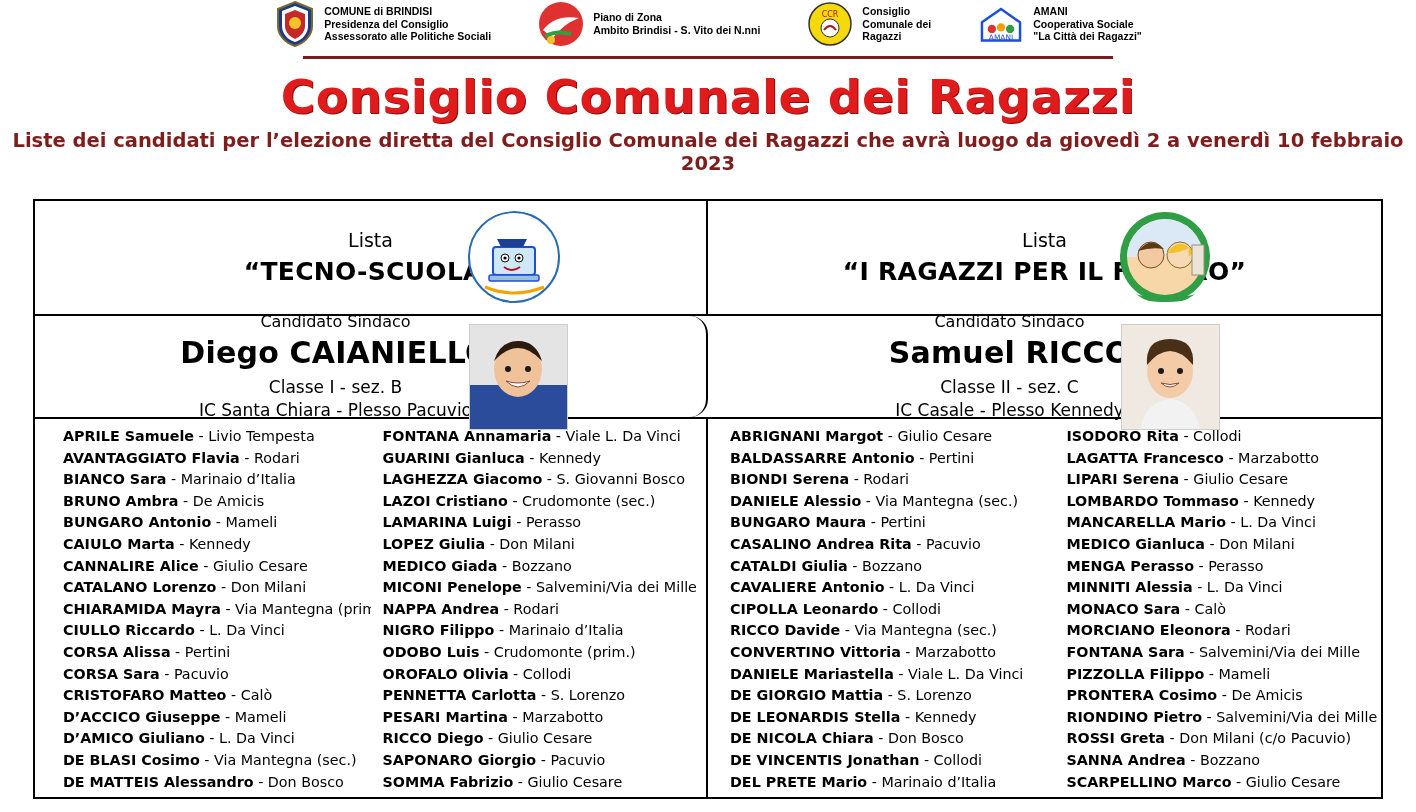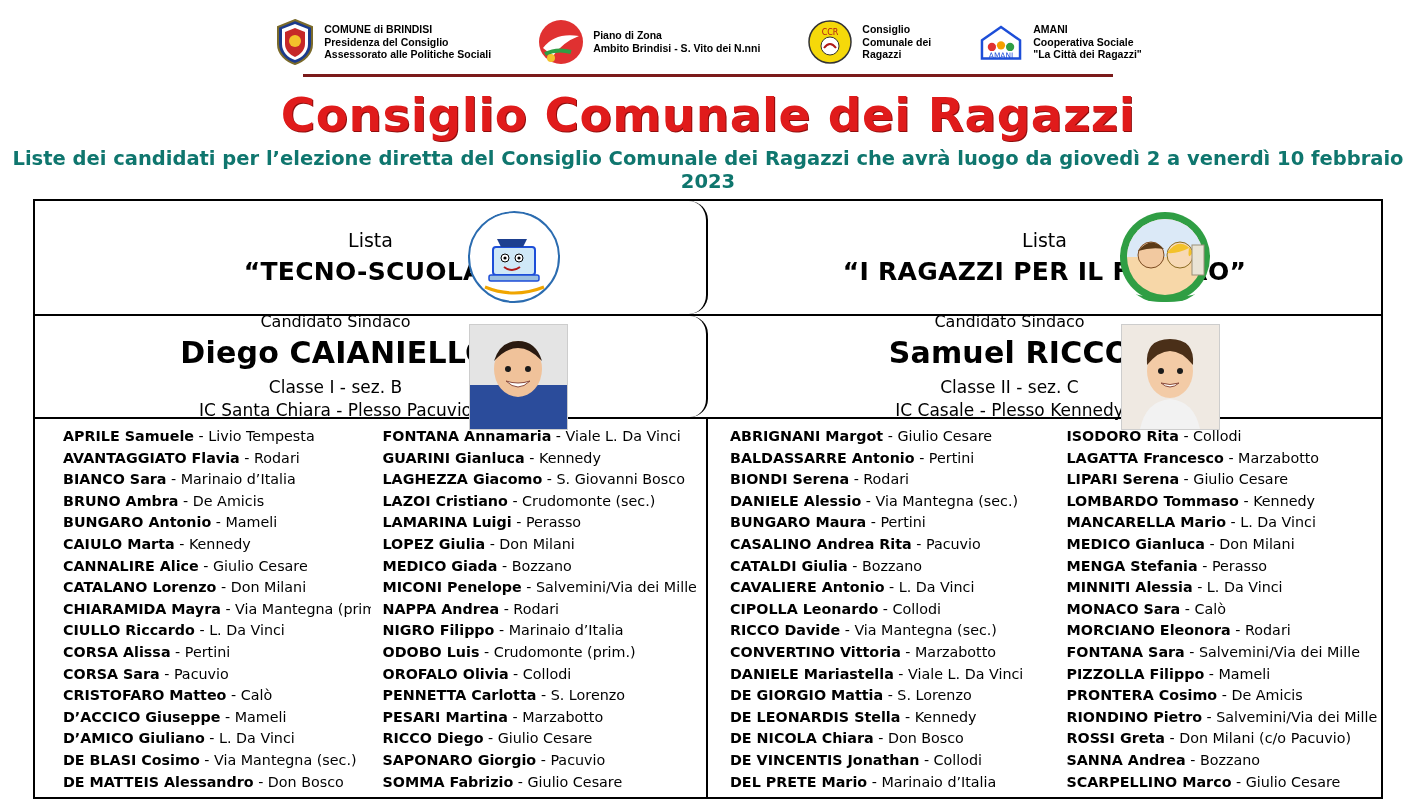--- a/index.html
+++ b/index.html
@@ -19,21 +19,20 @@
     width: 1416px;
     height: 812px;
   }
 
   
   .logo-strip {
     display: flex;
     justify-content: center;
     align-items: flex-start;
     gap: 46px;
-    padding-top: 18px;
   }
   .logo-block {
     display: flex;
     align-items: center;
     gap: 8px;
   }
   .logo-text {
     font-size: 10.5px;
     font-weight: bold;
     line-height: 1.22;
@@ -66,21 +65,21 @@
     letter-spacing: 0.5px;
     margin: 10px 0 0 0;
     text-shadow: 1px 1px 0 #8d0d0d;
   }
   .subtitle {
     text-align: center;
     font-family: "DejaVu Sans", sans-serif;
     font-weight: bold;
     font-size: 19.5px;
     margin: 5px 0 0 0;
-    color: #0f766e;
+    color: #7f1d1d;
   }
 
   
   .grid {
     position: absolute;
     left: 33px;
     top: 199px;
     width: 1350px;
     border: 2px solid #000;
     box-sizing: border-box;
@@ -99,21 +98,20 @@
     position: relative;
     display: flex;
     align-items: center;
     justify-content: center;
   }
   .half.left {
     border-right: 2px solid #000;
   }
   .lista-cell {
     height: 113px;
-    border-radius: 19px;
   }
   .lista-text {
     text-align: center;
     font-family: "DejaVu Sans", sans-serif;
   }
   .lista-word {
     font-size: 19px;
     margin-bottom: 6px;
   }
   .lista-name {
@@ -415,21 +413,21 @@
           <div class="cand"><span class="nm">DE VINCENTIS Jonathan</span> <span class="sc">- Collodi</span></div>
           <div class="cand"><span class="nm">DEL PRETE Mario</span> <span class="sc">- Marinaio d’Italia</span></div>
         </div>
         <div class="cand-col c4">
           <div class="cand"><span class="nm">ISODORO Rita</span> <span class="sc">- Collodi</span></div>
           <div class="cand"><span class="nm">LAGATTA Francesco</span> <span class="sc">- Marzabotto</span></div>
           <div class="cand"><span class="nm">LIPARI Serena</span> <span class="sc">- Giulio Cesare</span></div>
           <div class="cand"><span class="nm">LOMBARDO Tommaso</span> <span class="sc">- Kennedy</span></div>
           <div class="cand"><span class="nm">MANCARELLA Mario</span> <span class="sc">- L. Da Vinci</span></div>
           <div class="cand"><span class="nm">MEDICO Gianluca</span> <span class="sc">- Don Milani</span></div>
-          <div class="cand"><span class="nm">MENGA Stefania</span> <span class="sc">- Perasso</span></div>
+          <div class="cand"><span class="nm">MENGA Perasso</span> <span class="sc">- Perasso</span></div>
           <div class="cand"><span class="nm">MINNITI Alessia</span> <span class="sc">- L. Da Vinci</span></div>
           <div class="cand"><span class="nm">MONACO Sara</span> <span class="sc">- Calò</span></div>
           <div class="cand"><span class="nm">MORCIANO Eleonora</span> <span class="sc">- Rodari</span></div>
           <div class="cand"><span class="nm">FONTANA Sara</span> <span class="sc">- Salvemini/Via dei Mille</span></div>
           <div class="cand"><span class="nm">PIZZOLLA Filippo</span> <span class="sc">- Mameli</span></div>
           <div class="cand"><span class="nm">PRONTERA Cosimo</span> <span class="sc">- De Amicis</span></div>
           <div class="cand"><span class="nm">RIONDINO Pietro</span> <span class="sc">- Salvemini/Via dei Mille</span></div>
           <div class="cand"><span class="nm">ROSSI Greta</span> <span class="sc">- Don Milani (c/o Pacuvio)</span></div>
           <div class="cand"><span class="nm">SANNA Andrea</span> <span class="sc">- Bozzano</span></div>
           <div class="cand"><span class="nm">SCARPELLINO Marco</span> <span class="sc">- Giulio Cesare</span></div>

